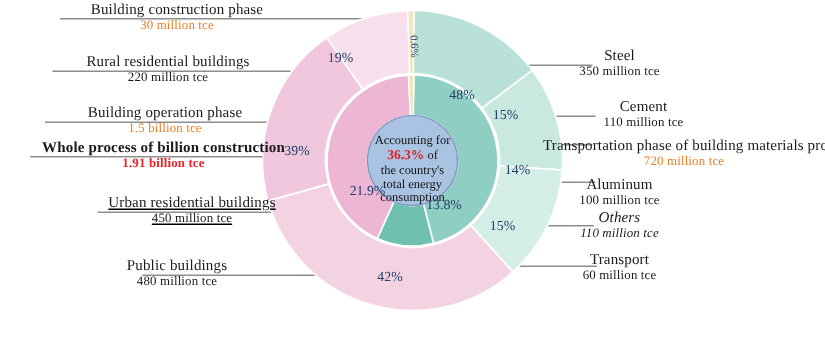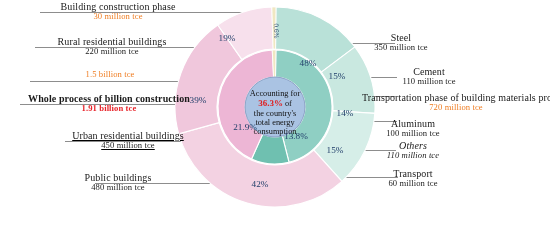--- a/index.html
+++ b/index.html
@@ -111,39 +111,40 @@
     <span class="t1">Building construction phase</span>
     <span class="t2">30 million  tce</span>
   </div>
 
   <div class="lbl" style="left:22px;top:36px;width:180px;text-align:center;">
     <span class="t1">Rural residential buildings</span>
     <span class="t2">220 million  tce</span>
   </div>
 
   <div class="lbl accent" style="left:20px;top:70px;width:180px;">
+    <span class="t1">Building operation phase</span>
     <span class="t2">1.5 billion  tce</span>
   </div>
 
   <div class="lbl bold" style="left:3px;top:93px;width:212px;">
     <span class="t1">Whole process of billion construction</span>
     <span class="t2">1.91 billion tce</span>
   </div>
 
   <div class="lbl" style="left:38px;top:130px;width:180px;text-decoration:underline;">
     <span class="t1">Urban residential buildings</span>
     <span class="t2">450 million  tce</span>
   </div>
 
   <div class="lbl" style="left:28px;top:172px;width:180px;">
     <span class="t1">Public buildings</span>
     <span class="t2">480 million  tce</span>
   </div>
 
-  <div class="lbl" style="left:356px;top:32px;width:90px;text-align:center;">
+  <div class="lbl" style="left:368px;top:32px;width:90px;text-align:center;">
     <span class="t1">Steel</span>
     <span class="t2">350 million  tce</span>
   </div>
 
   <div class="lbl" style="left:384px;top:66px;width:90px;">
     <span class="t1">Cement</span>
     <span class="t2">110 million  tce</span>
   </div>
 
   <div class="lbl accent" style="left:362px;top:92px;width:188px;">

